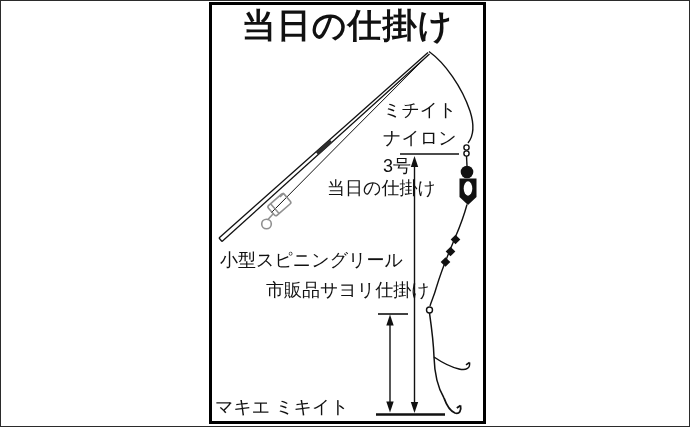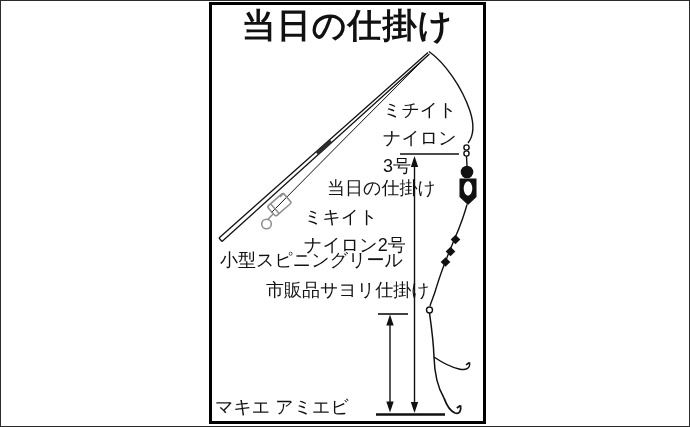--- a/index.html
+++ b/index.html
@@ -106,19 +106,17 @@
       <line x1="375" y1="413.5" x2="444" y2="413.5" stroke-width="2.4"></line>
     </g>
   </svg>
 
   <div class="title">当日の仕掛け</div>
 
   <div class="lbl lbl-main-line">ミチイト
 ナイロン
 3号</div>
   <div class="lbl lbl-cage">当日の仕掛け</div>
-  <div class="lbl lbl-middle-line">ミキイト
-ナイロン2号</div>
   <div class="lbl lbl-reel">小型スピニングリール</div>
   <div class="lbl lbl-market-rig">市販品サヨリ仕掛け</div>
-  <div class="lbl lbl-bait">マキエ アミエビ</div>
+  <div class="lbl lbl-bait">マキエ ミキイト</div>
 
 </div>
 
 </body></html>

